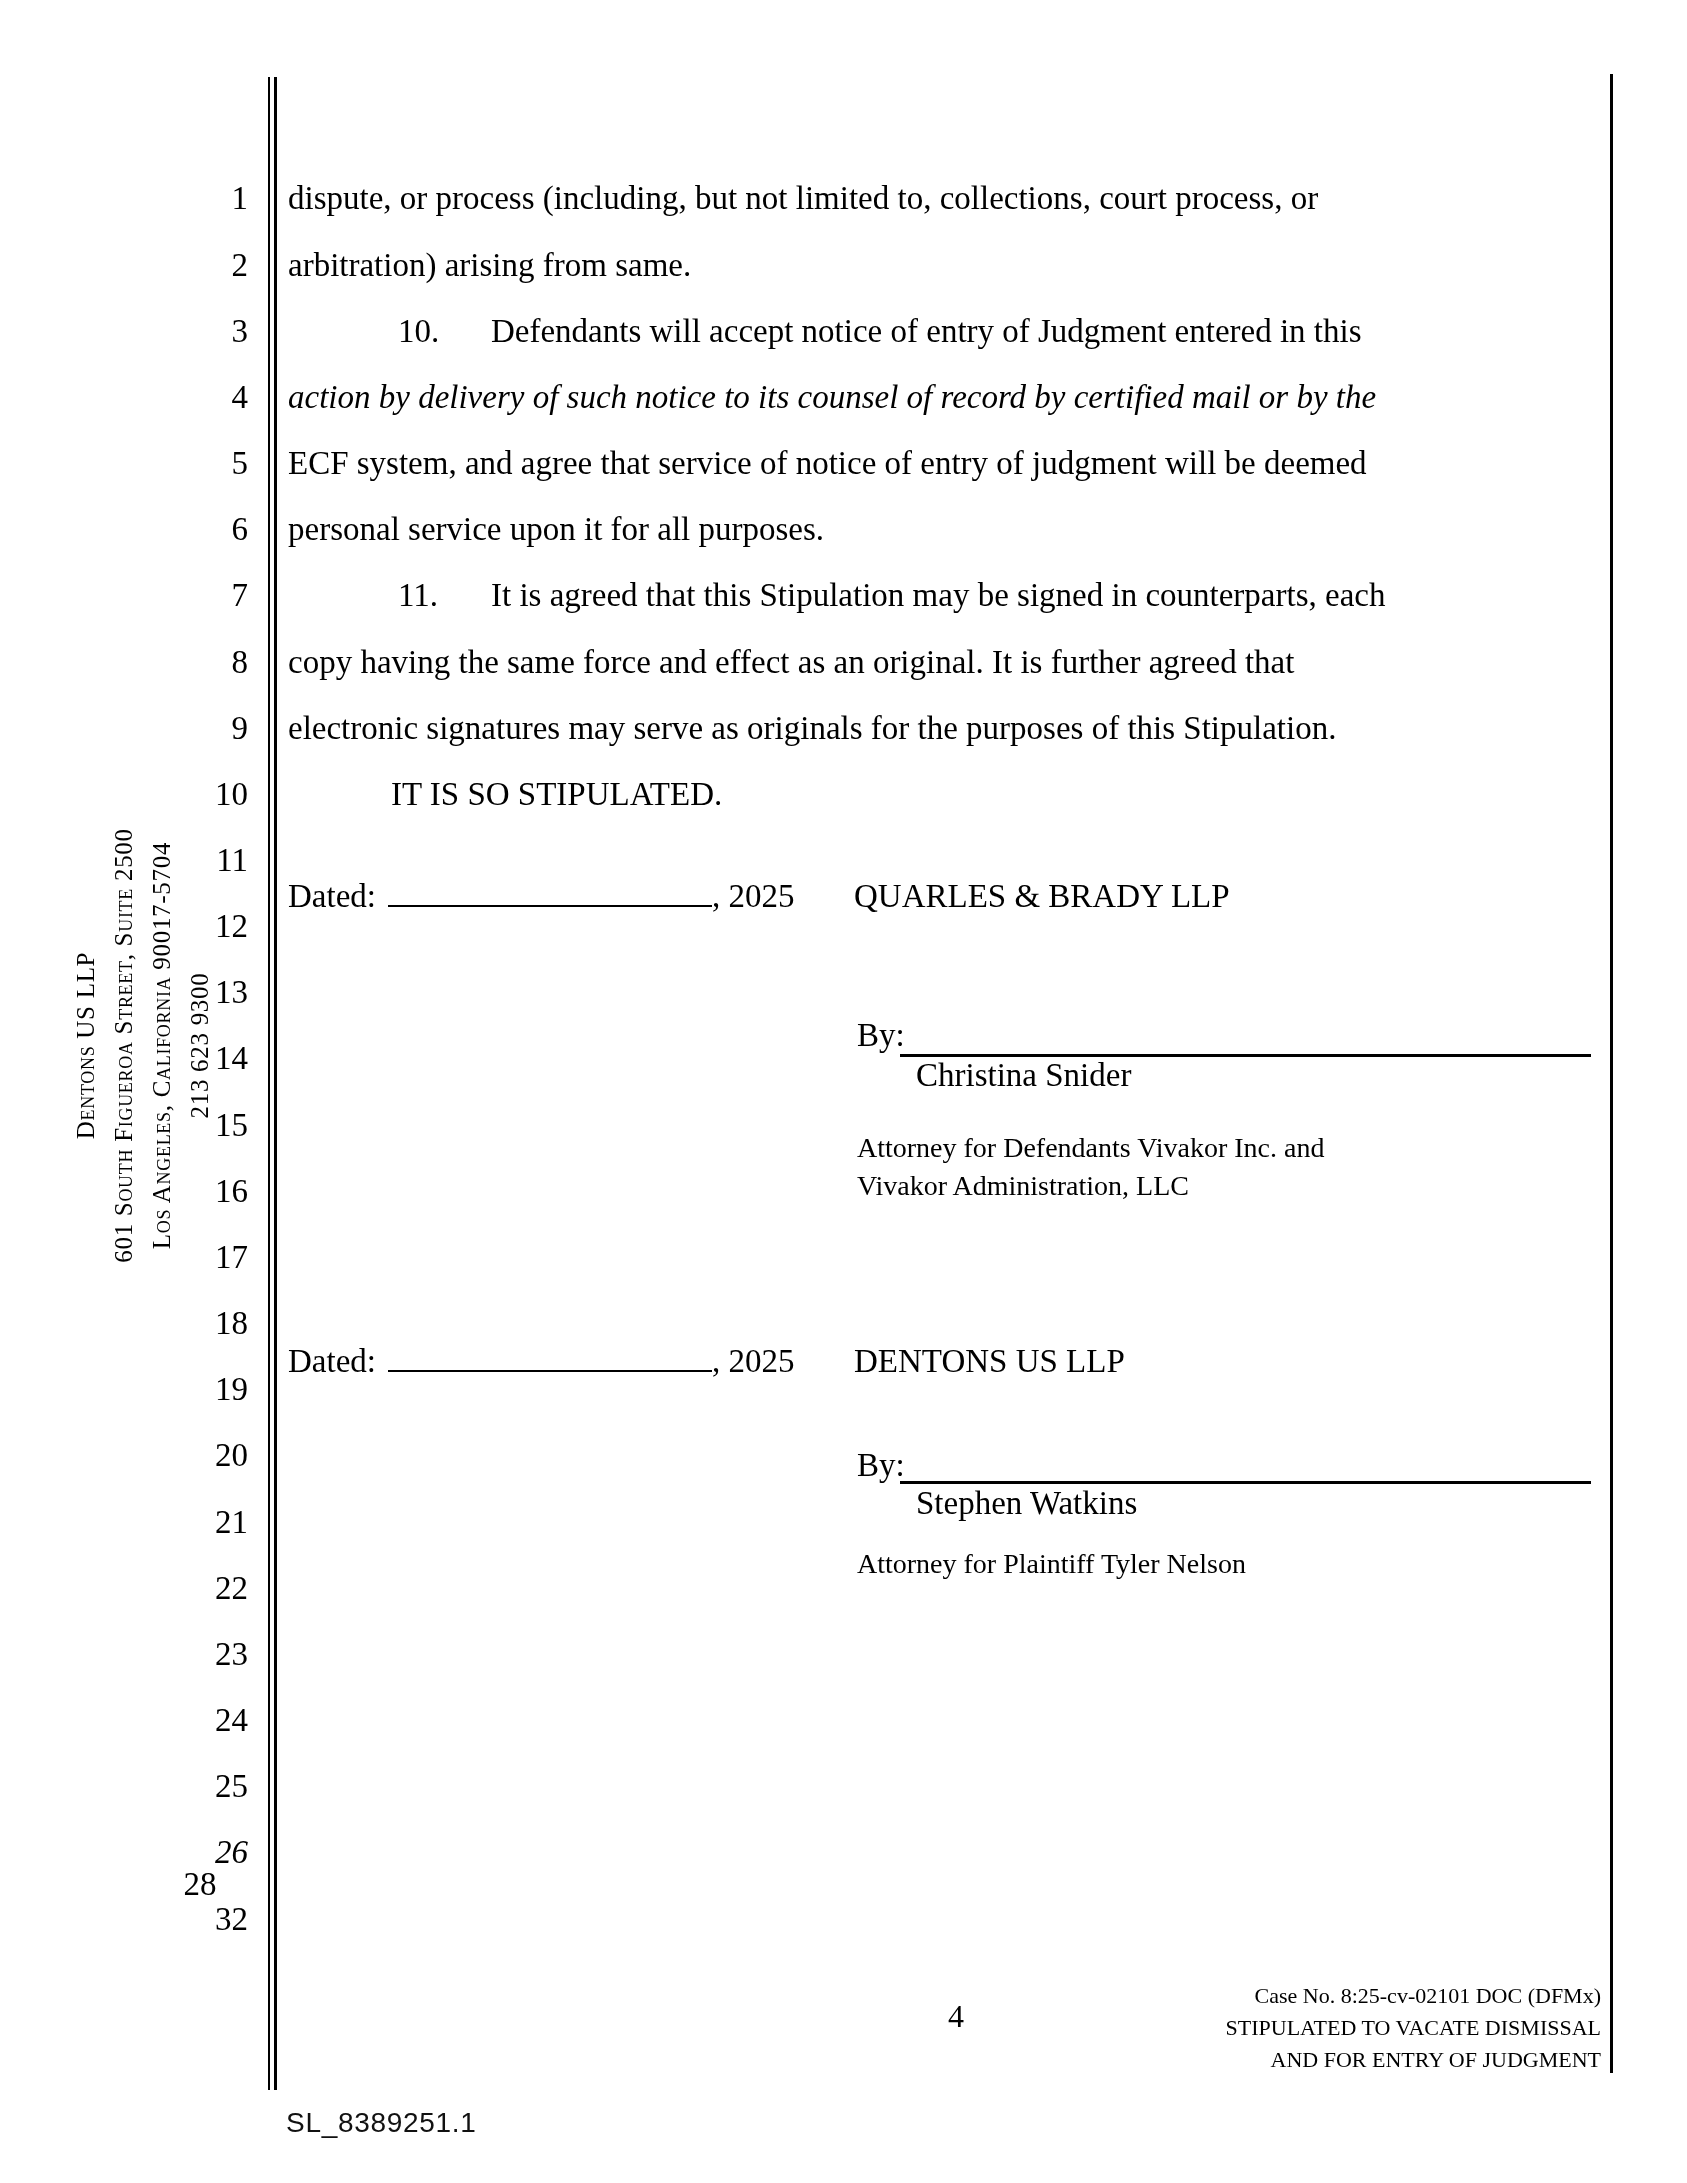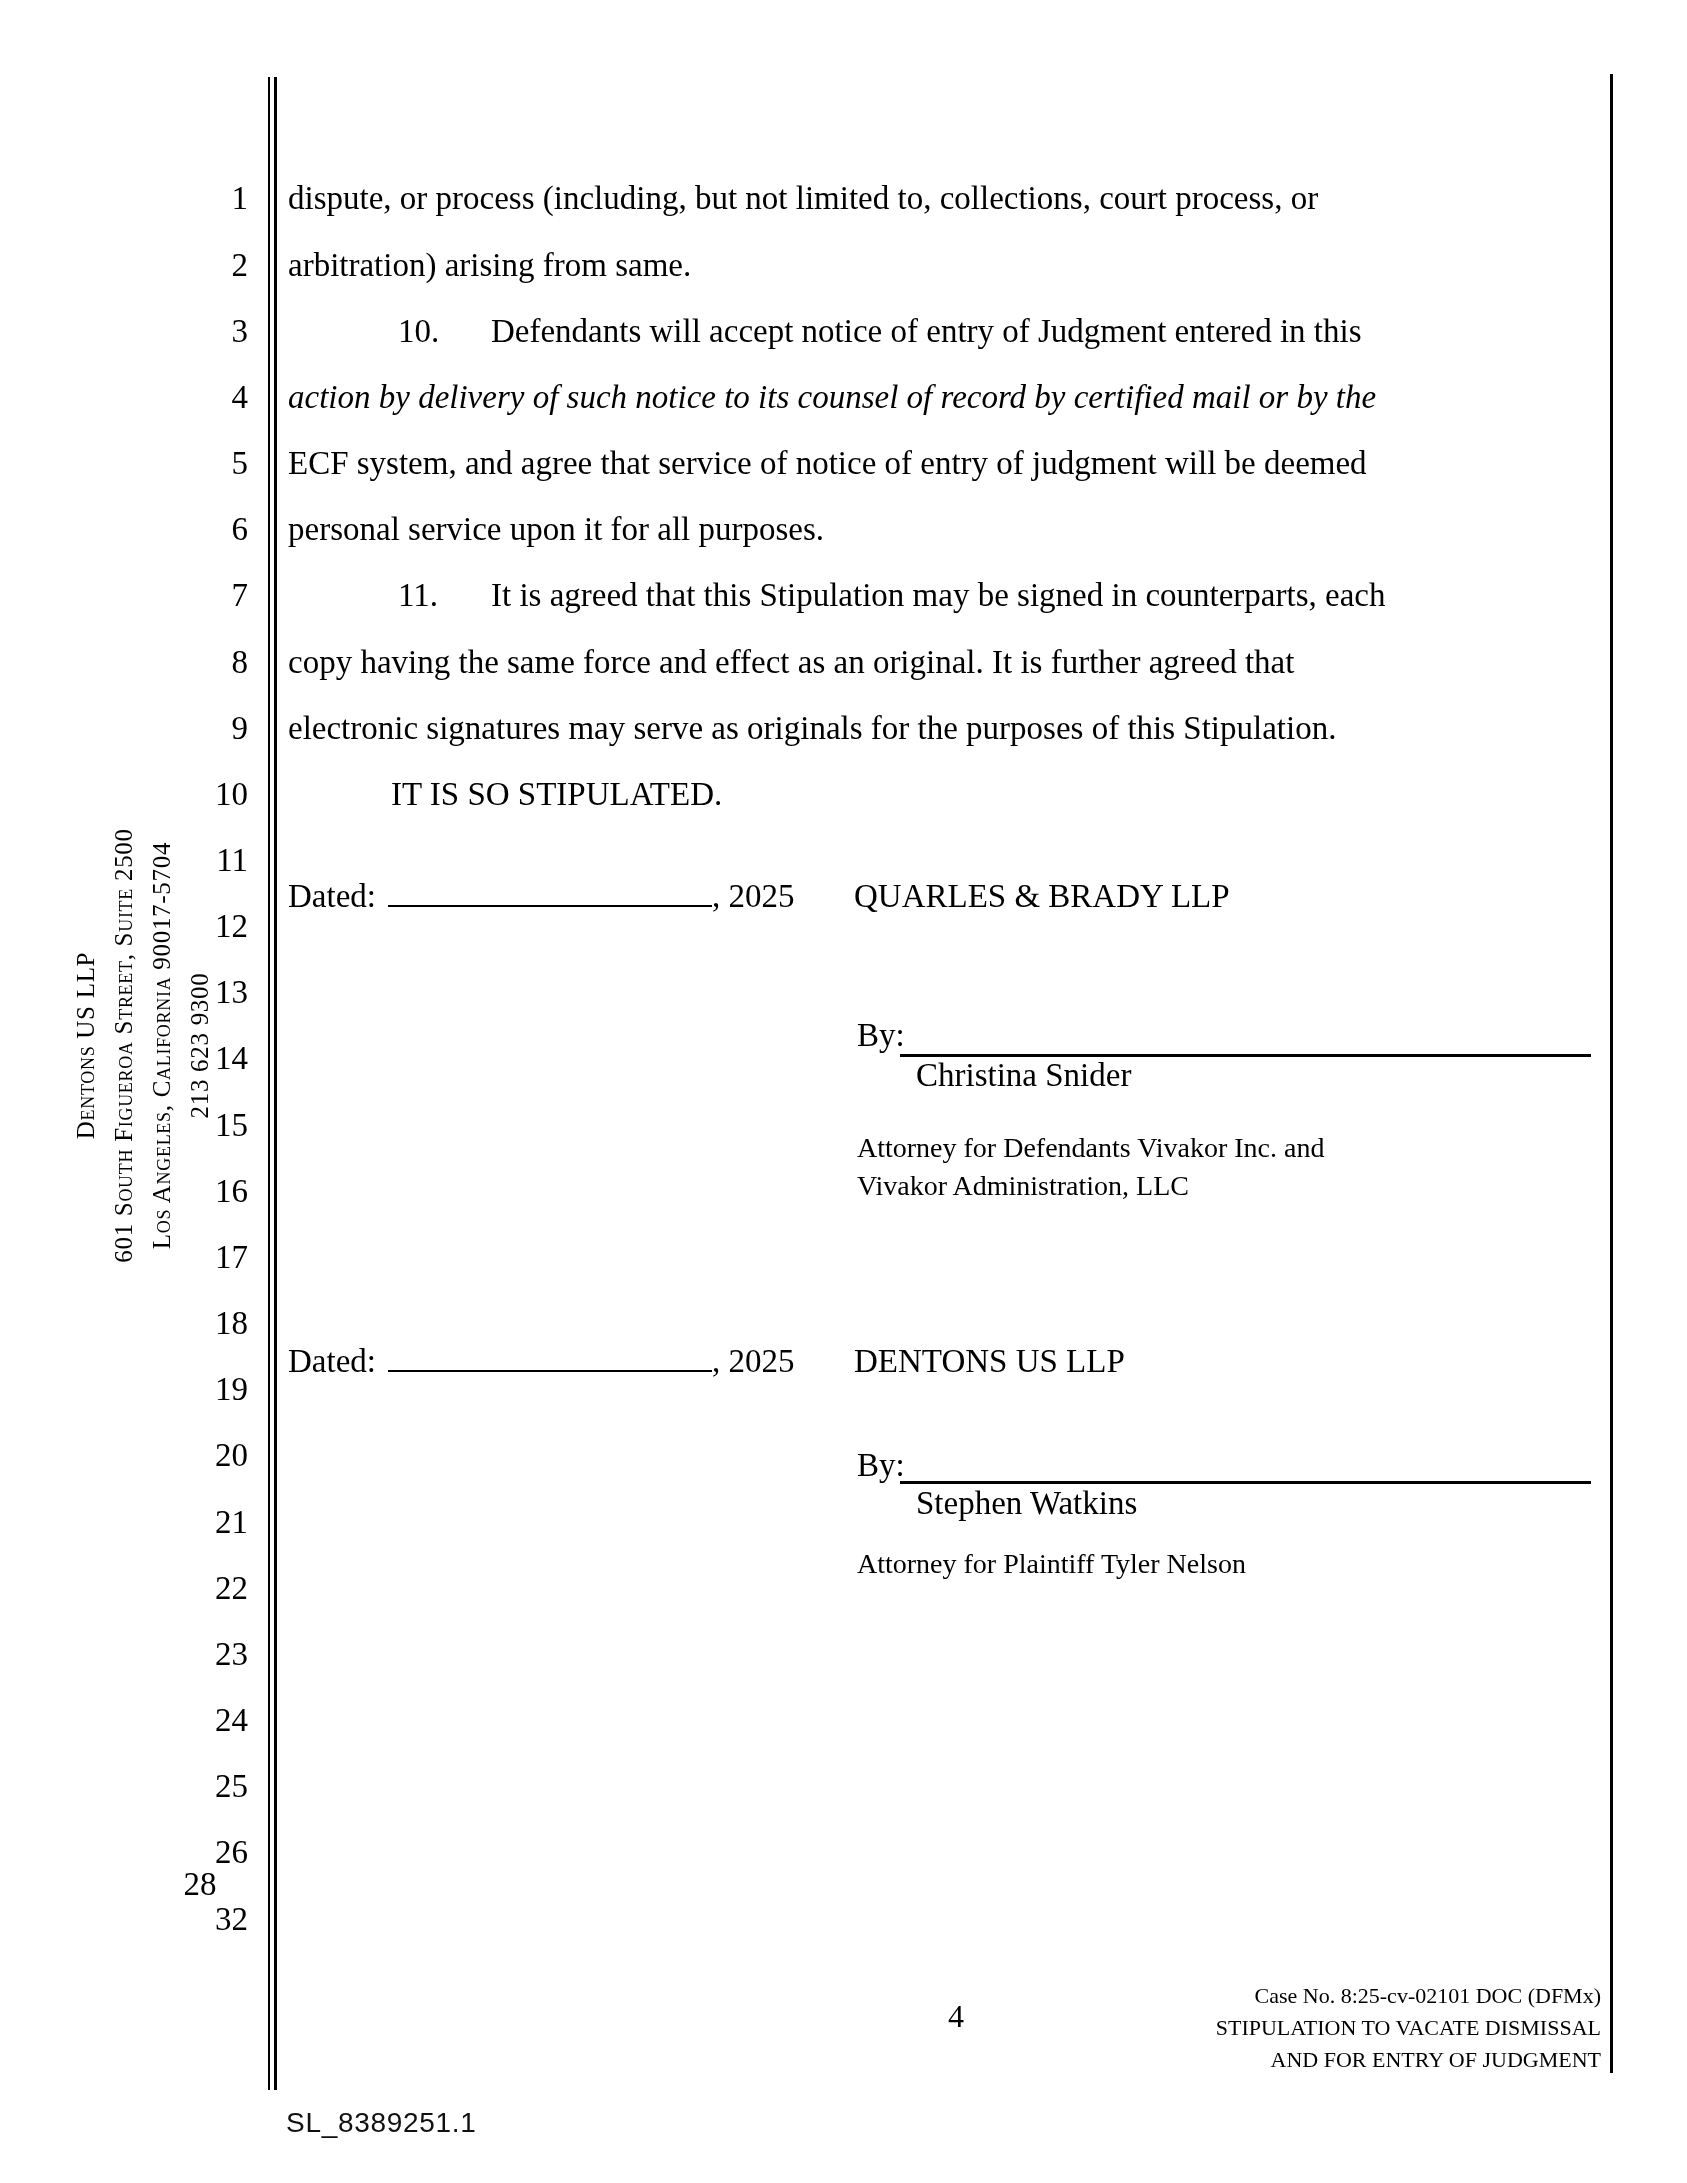--- a/index.html
+++ b/index.html
@@ -105,21 +105,21 @@
       <div class="lnum" style="top: 1158px;">16</div>
       <div class="lnum" style="top: 1224px;">17</div>
       <div class="lnum" style="top: 1290px;">18</div>
       <div class="lnum" style="top: 1356px;">19</div>
       <div class="lnum" style="top: 1422px;">20</div>
       <div class="lnum" style="top: 1489px;">21</div>
       <div class="lnum" style="top: 1555px;">22</div>
       <div class="lnum" style="top: 1621px;">23</div>
       <div class="lnum" style="top: 1687px;">24</div>
       <div class="lnum" style="top: 1753px;">25</div>
-      <div class="lnum" style="top: 1819px;">26</div>
+      <div class="lnum" style="top: 1819px; font-style: italic;">26</div>
       <div class="lnum" style="top: 1886px;">32</div>
       <div class="lnum" style="top: 1851px; text-align: center;">28</div>
     </div>
 
   <div class="sidebar">
     <div>Dentons US LLP</div>
     <div>601 South Figueroa Street, Suite 2500</div>
     <div>Los Angeles, California 90017-5704</div>
     <div>213 623 9300</div>
   </div>
@@ -155,20 +155,20 @@
   </div>
   <div class="by-line" style="top:1432px">By:</div>
   <div class="sig-underline" style="left:900px;top:1481px;width:691px"></div>
   <div class="signer" style="top:1483px">Stephen Watkins</div>
   <div class="attorney" style="top:1545px">
     <div>Attorney for Plaintiff Tyler Nelson</div>
   </div>
 
   <div class="footer-case">
     <div>Case No. 8:25-cv-02101 DOC (DFMx)</div>
-    <div>STIPULATION TO VACATE DISMISSAL</div>
+    <div>STIPULATED TO VACATE DISMISSAL</div>
     <div>AND FOR ENTRY OF JUDGMENT</div>
   </div>
   <div class="page-num">4</div>
   <div class="doc-id">SL_8389251.1</div>
 
 </div>
 
 
 </body></html>

